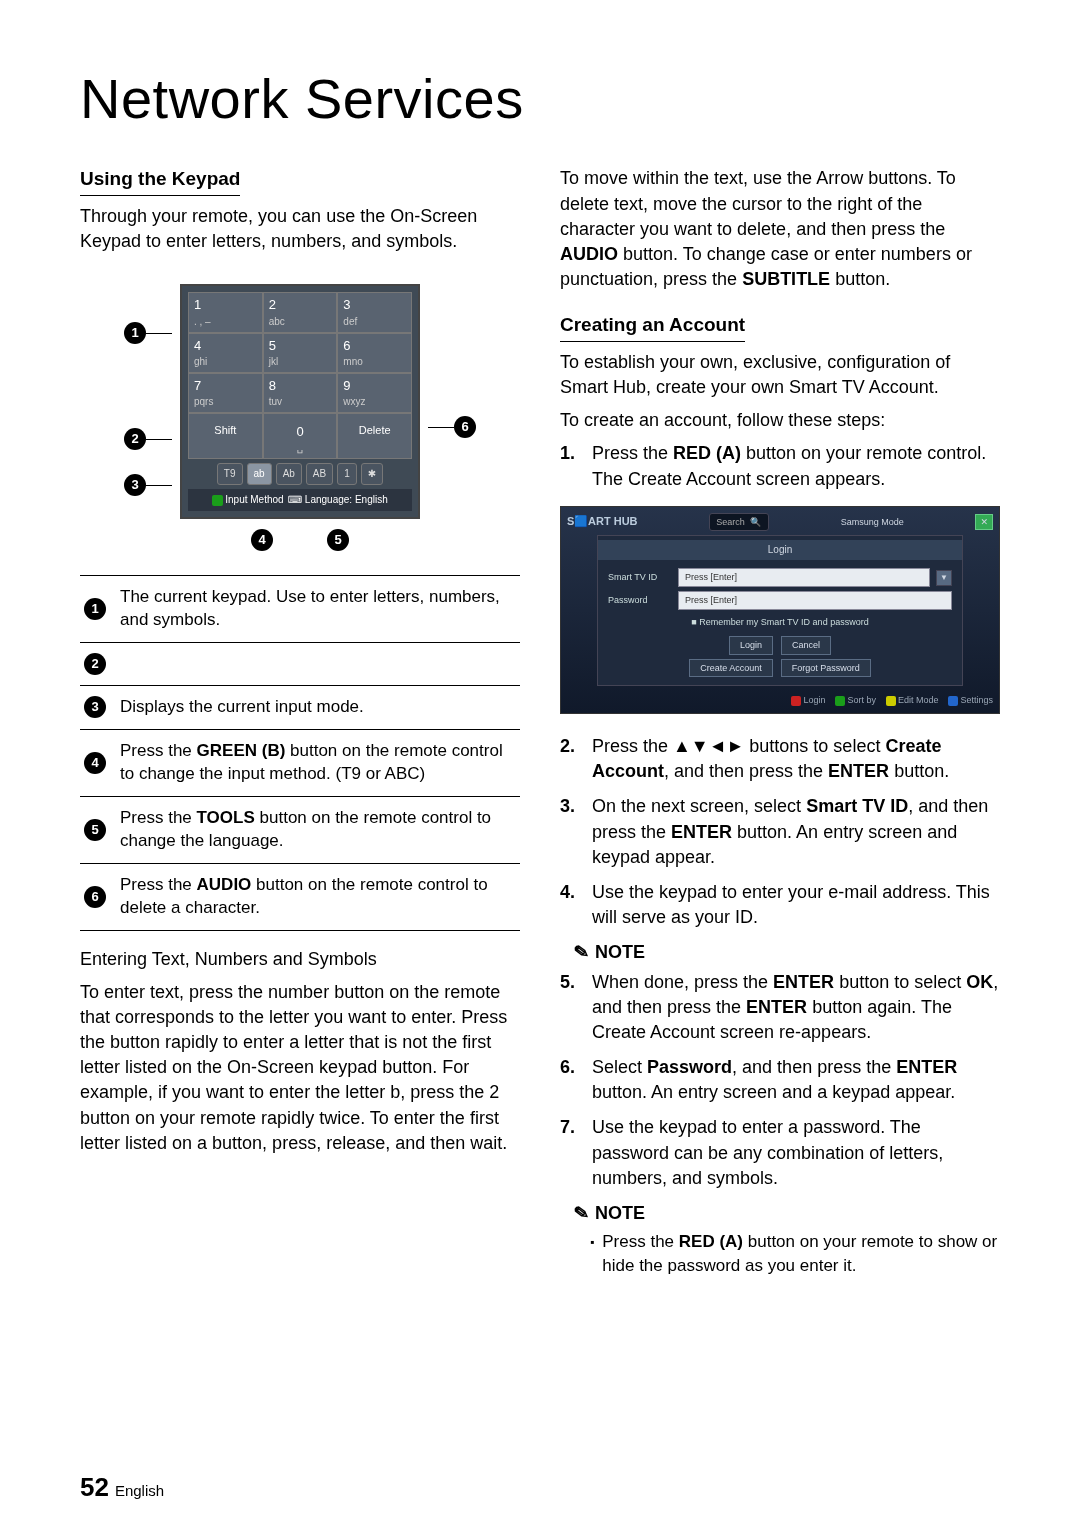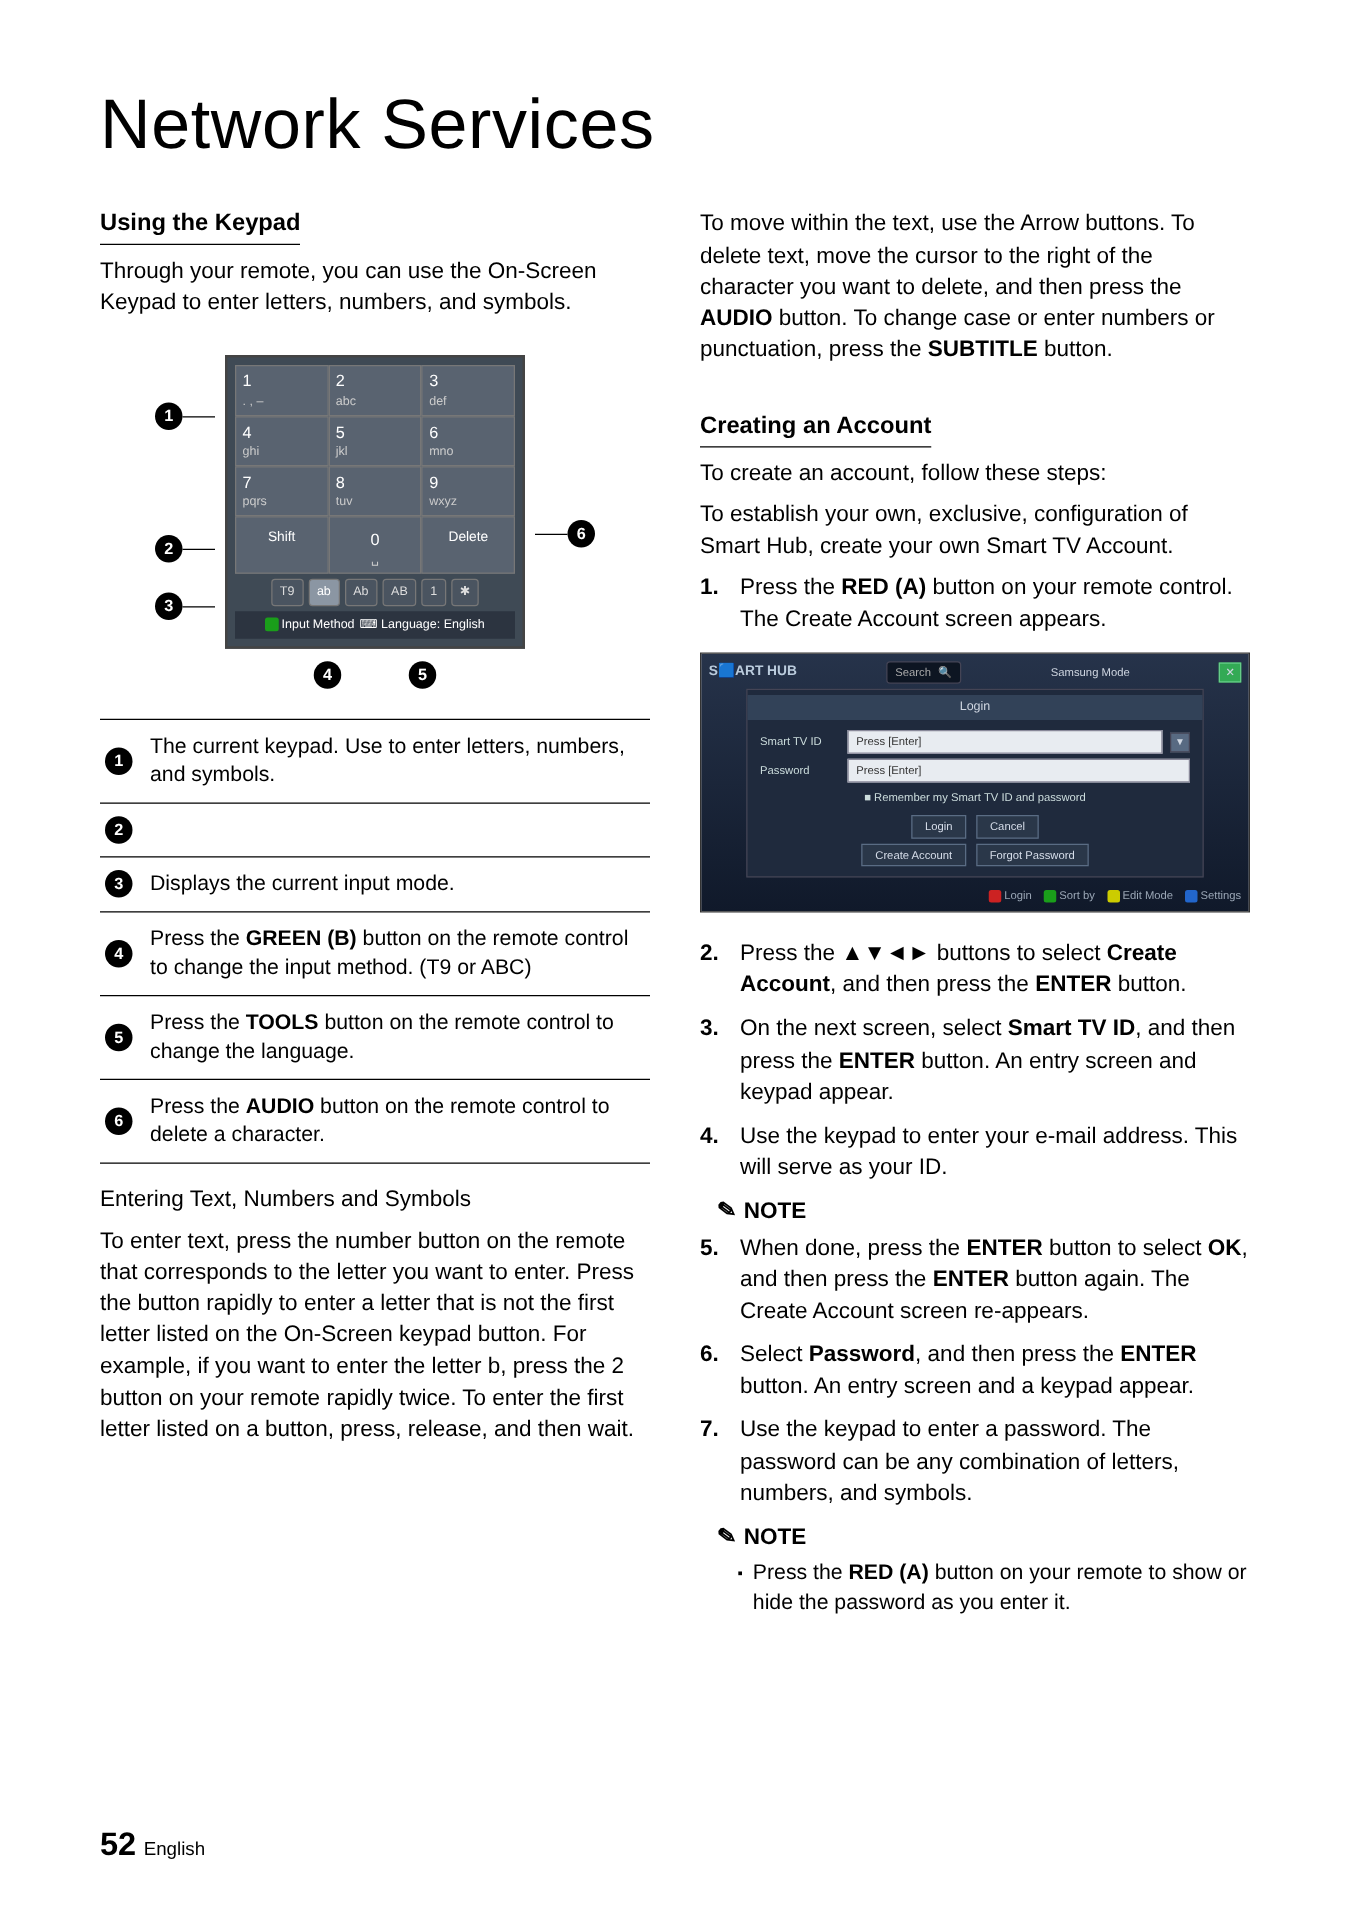--- a/index.html
+++ b/index.html
@@ -245,21 +245,21 @@
   .ss-bottombar{
     display:flex;justify-content:flex-end;gap:10px;
     font-size:9px;margin-top:8px;color:#9aa6b5;
     align-items:center;
   }
   .sq{width:10px;height:10px;display:inline-block;border-radius:2px;margin-right:2px;vertical-align:middle;}
   .sq-a{background:#c22;} .sq-b{background:#1a9e1a;} .sq-c{background:#cc0;} .sq-d{background:#26c;}
   .arrows{font-family:Arial;}
   .pagefoot{
     position:absolute;
-    bottom:39px;left:80px;
+    bottom:27px;left:80px;
     font-size:15px;
   }
   .pagefoot .pn{font-size:26px;font-weight:bold;margin-right:6px;}
 </style>
 </head>
 <body>
 
 <h1>Network Services</h1>
 
 <div class="columns">
@@ -395,23 +395,23 @@
   <p>To enter text, press the number button on the remote that corresponds to the letter you want to enter. Press the button rapidly to enter a letter that is not the first letter listed on the On-Screen keypad button. For example, if you want to enter the letter b, press the 2 button on your remote rapidly twice. To enter the first letter listed on a button, press, release, and then wait.</p>
 
 </div>
 
 <div class="col">
 
   <p>
     <span>To move within the text, use the Arrow buttons. To delete text, move the cursor to the right of the character you want to delete, and then press the </span><b>AUDIO</b><span> button. To change case or enter numbers or punctuation, press the </span><b>SUBTITLE</b><span> button.</span>
   </p>
 
-  <h2 style="margin-top:28px">Creating an Account</h2>
+  <h2 style="margin-top:12px">Creating an Account</h2>
+  <p>To establish your own, exclusive, configuration of Smart Hub, create your own Smart TV Account.</p>
   <p>To create an account, follow these steps:</p>
-  <p>To establish your own, exclusive, configuration of Smart Hub, create your own Smart TV Account.</p>
 
   <ol class="steps">
     <li>
       <div><span>Press the </span><b>RED (A)</b><span> button on your remote control. The Create Account screen appears.</span></div>
     </li>
   </ol>
 
   <div class="screenshot">
     <div class="ss-top">
       <span class="ss-logo">S🟦ART HUB</span>

